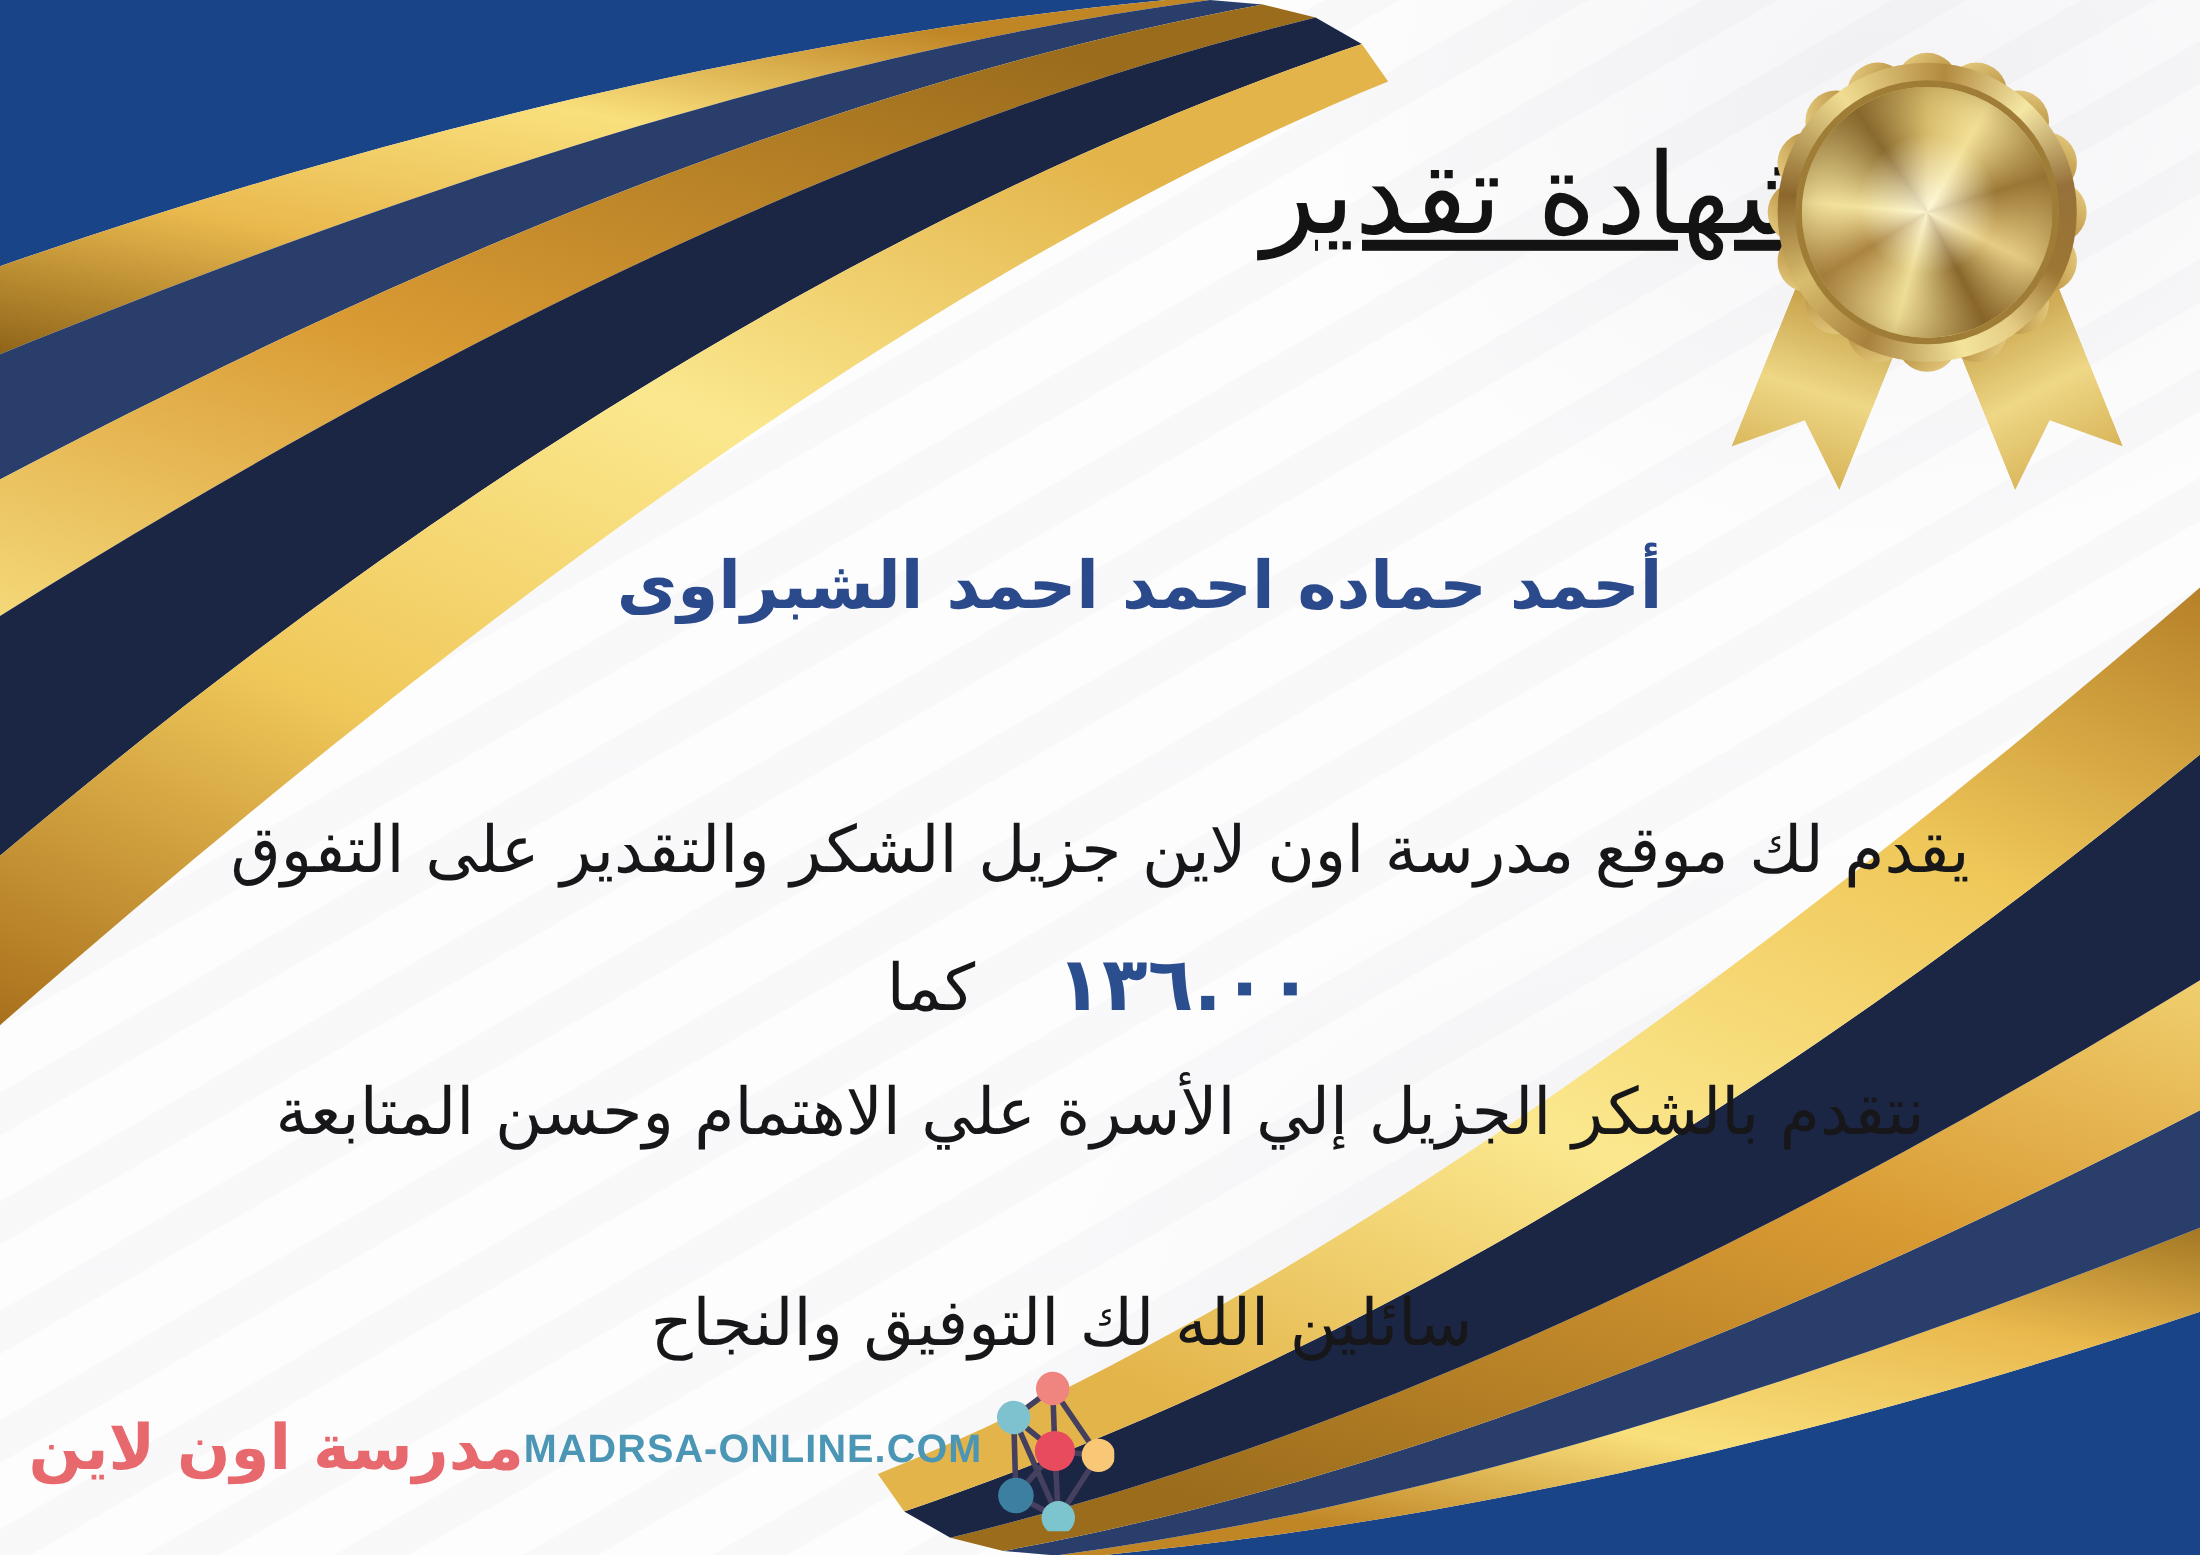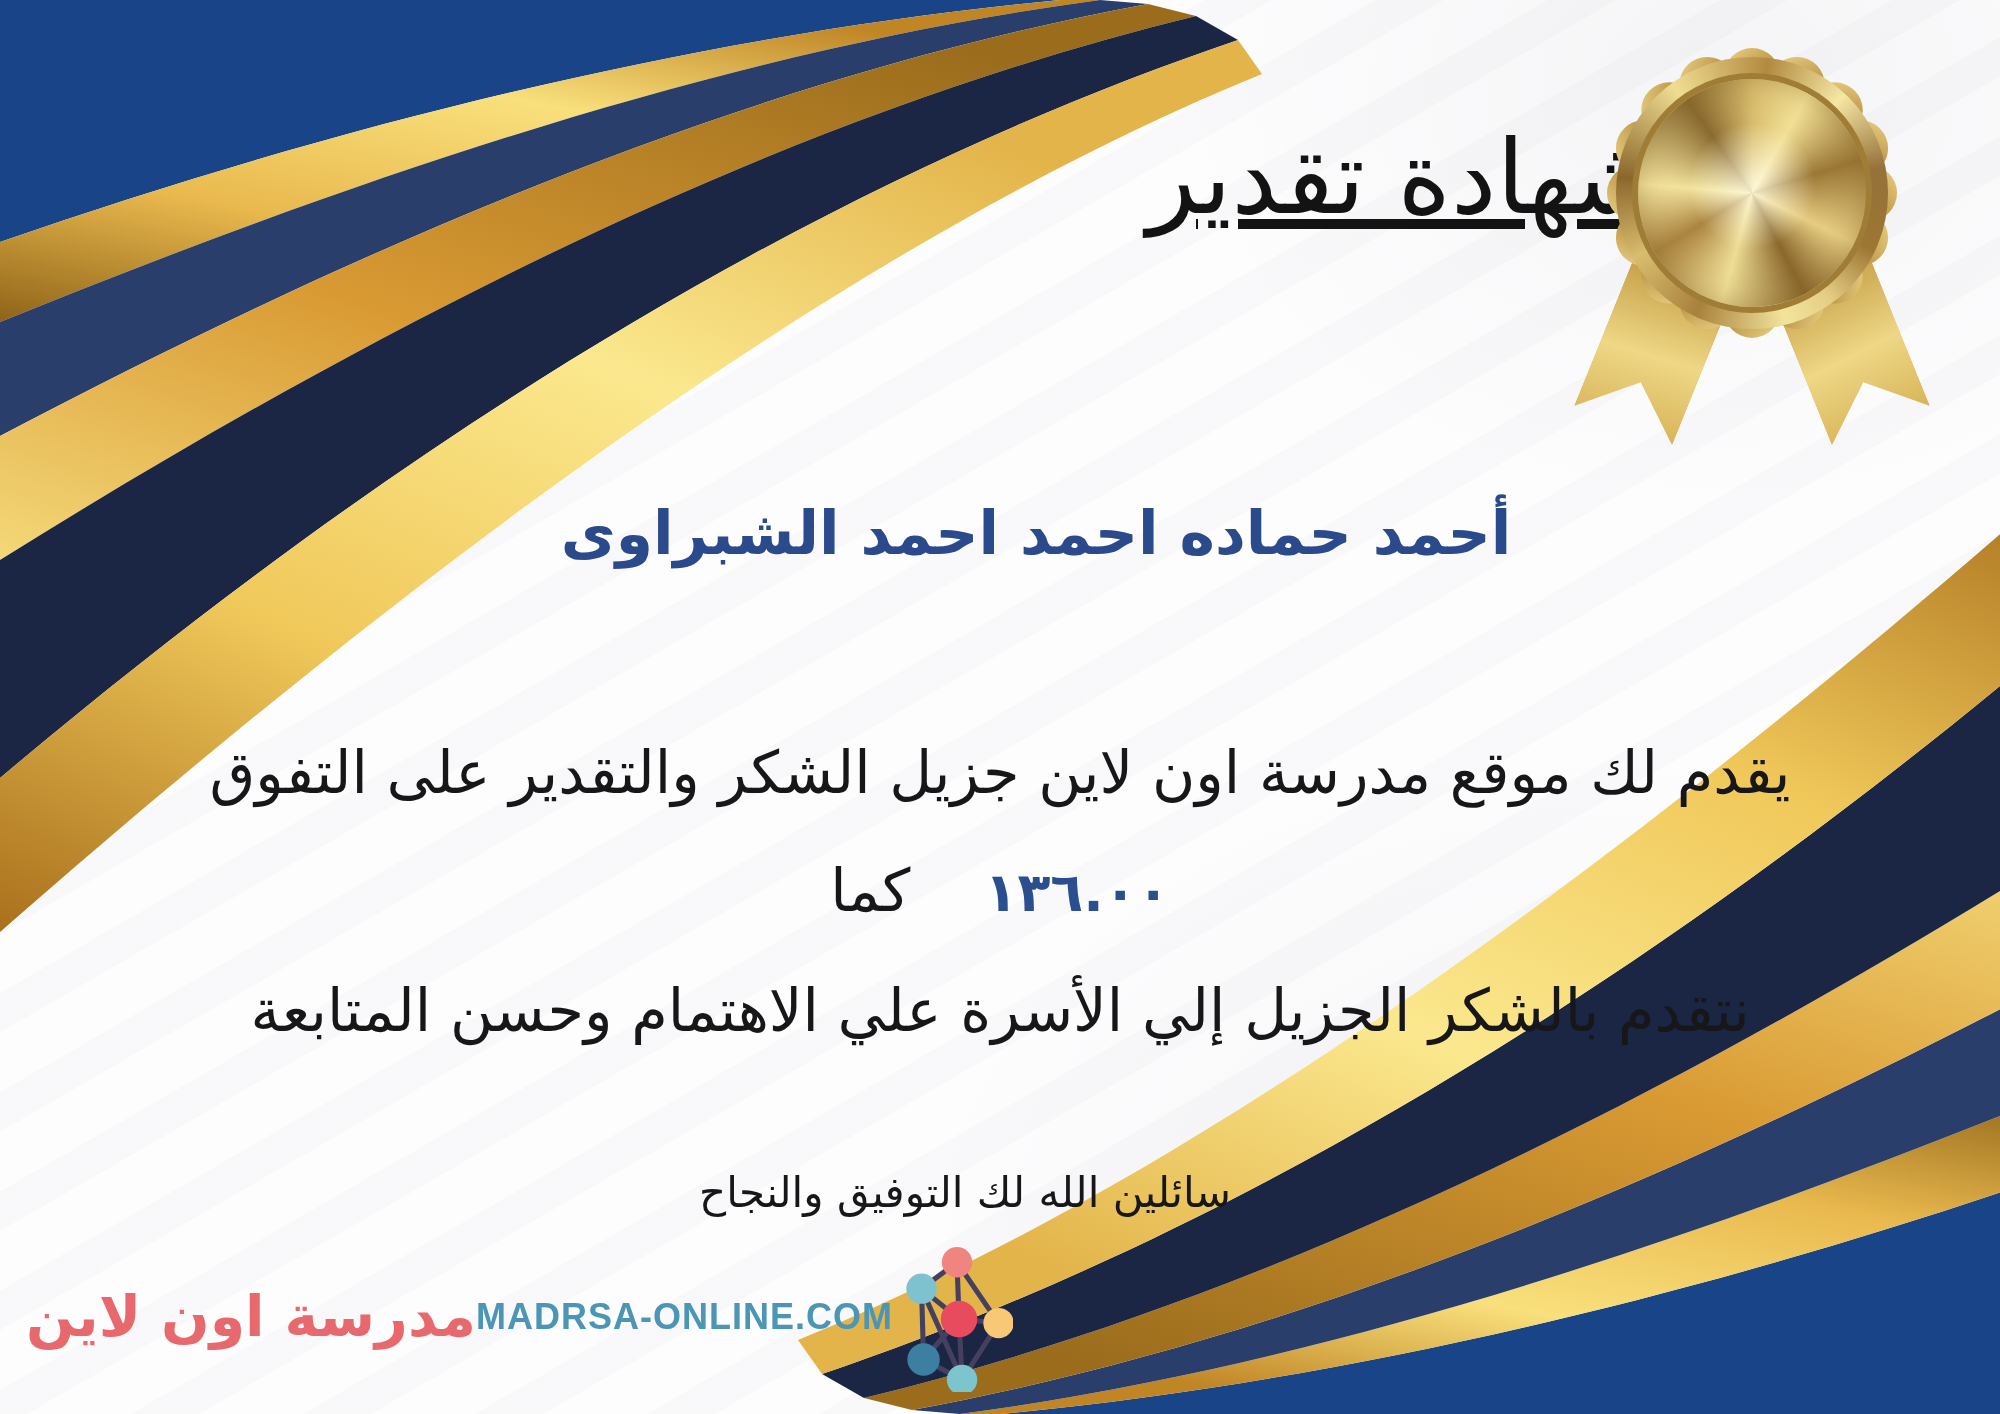--- a/index.html
+++ b/index.html
@@ -24,25 +24,25 @@
     font-size:60px; font-weight:bold; color:#2b4a8c;margin-left:36px;
   }
   .body-line {
     position:absolute; left:40px; right:40px; text-align:center;
     font-size:59px; color:#17171a;
   }
   .line1 { top:738px; }
   .line2 { top:856px; direction:rtl; display:flex; justify-content:center; align-items:baseline; gap:74px; }
   .line3 { top:960px;margin-top:16px; }
   .score {
-    font-size:54px; font-weight:bold; color:#2b4f8e;
+    font-size:68px; font-weight:bold; color:#2b4f8e;
   }
   .closing-line {
     position:absolute; top:1168px; left:0; width:1930px; text-align:center;
-    font-size:42px; color:#17171a;
+    font-size:59px; color:#17171a;
   }
 
   
   .medal { position:absolute; left:1607px; top:48px; width:290px; height:390px; }
   .ribbon {
     position:absolute; top:222px; width:106px; height:168px; z-index:1;
     transform-origin:50% 0;
     background:linear-gradient(175deg,#c29a41,#eed786 55%,#d8b458);
     clip-path:polygon(0 0,100% 0,100% 100%,50% 72%,0 100%);
   }

